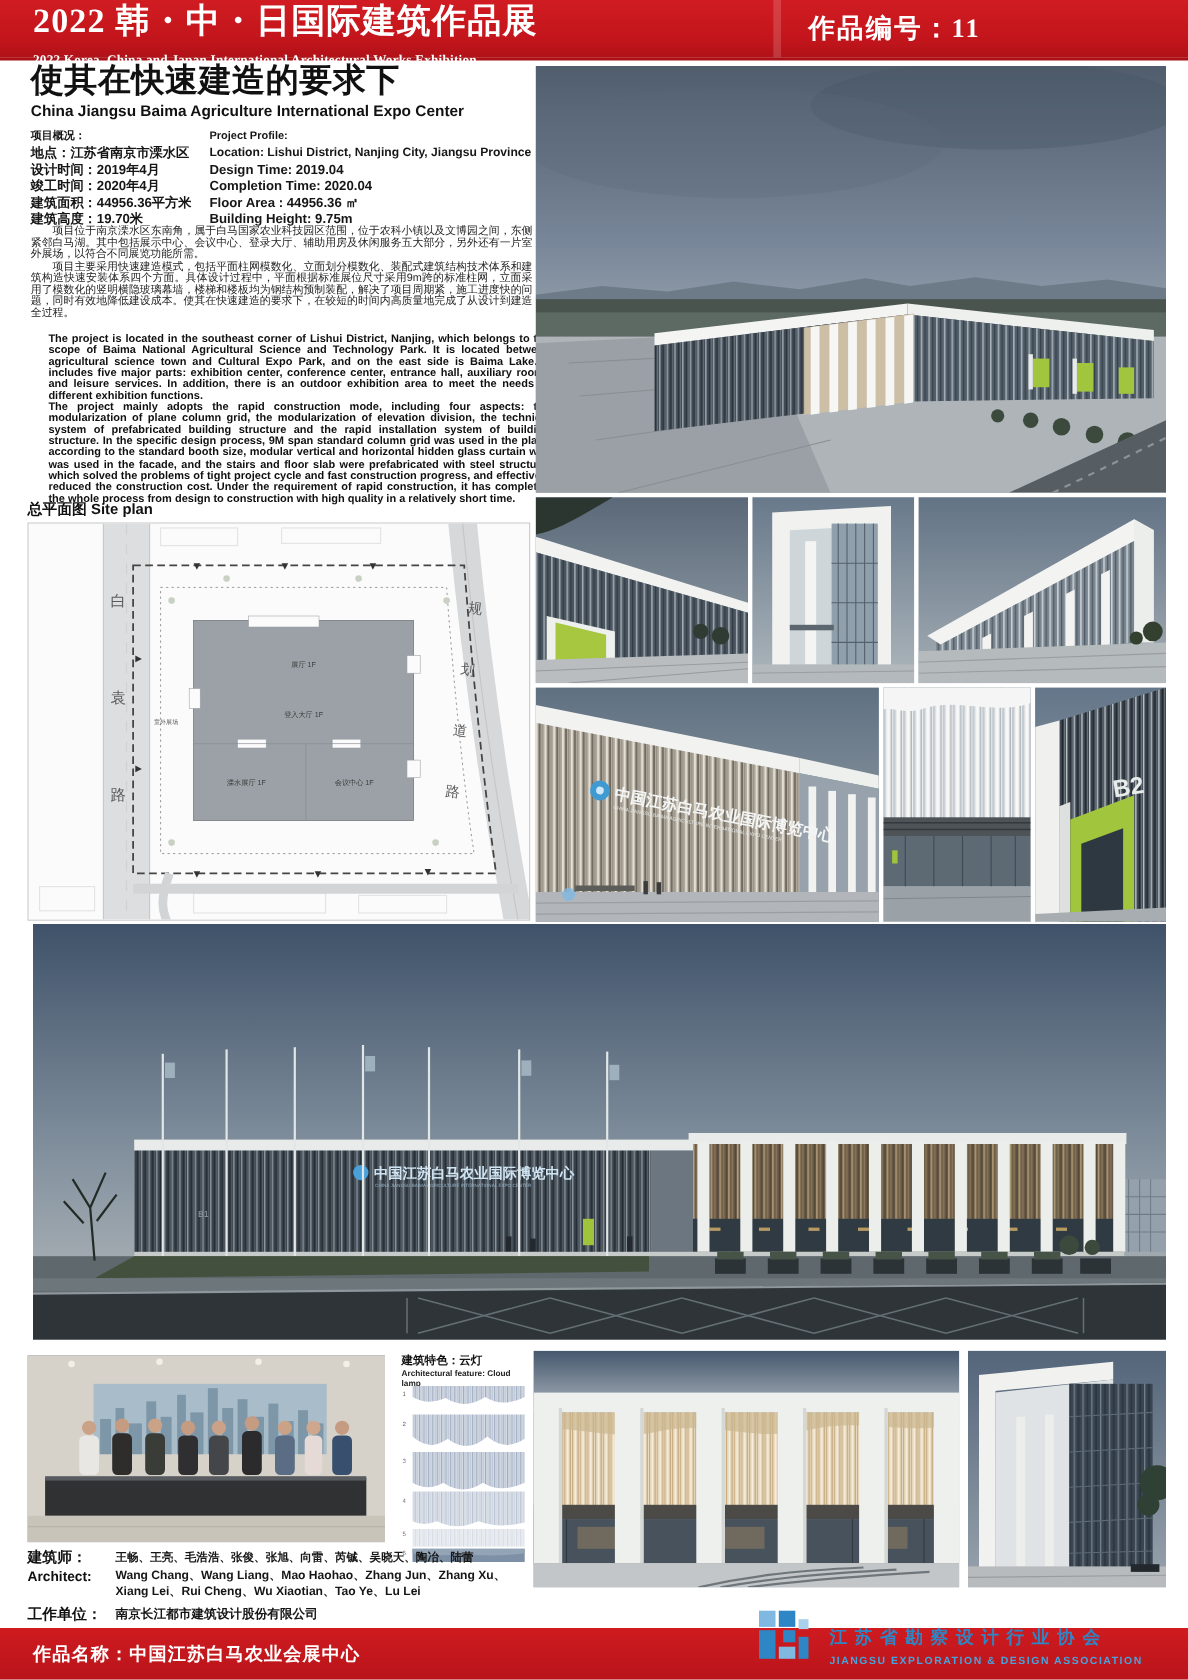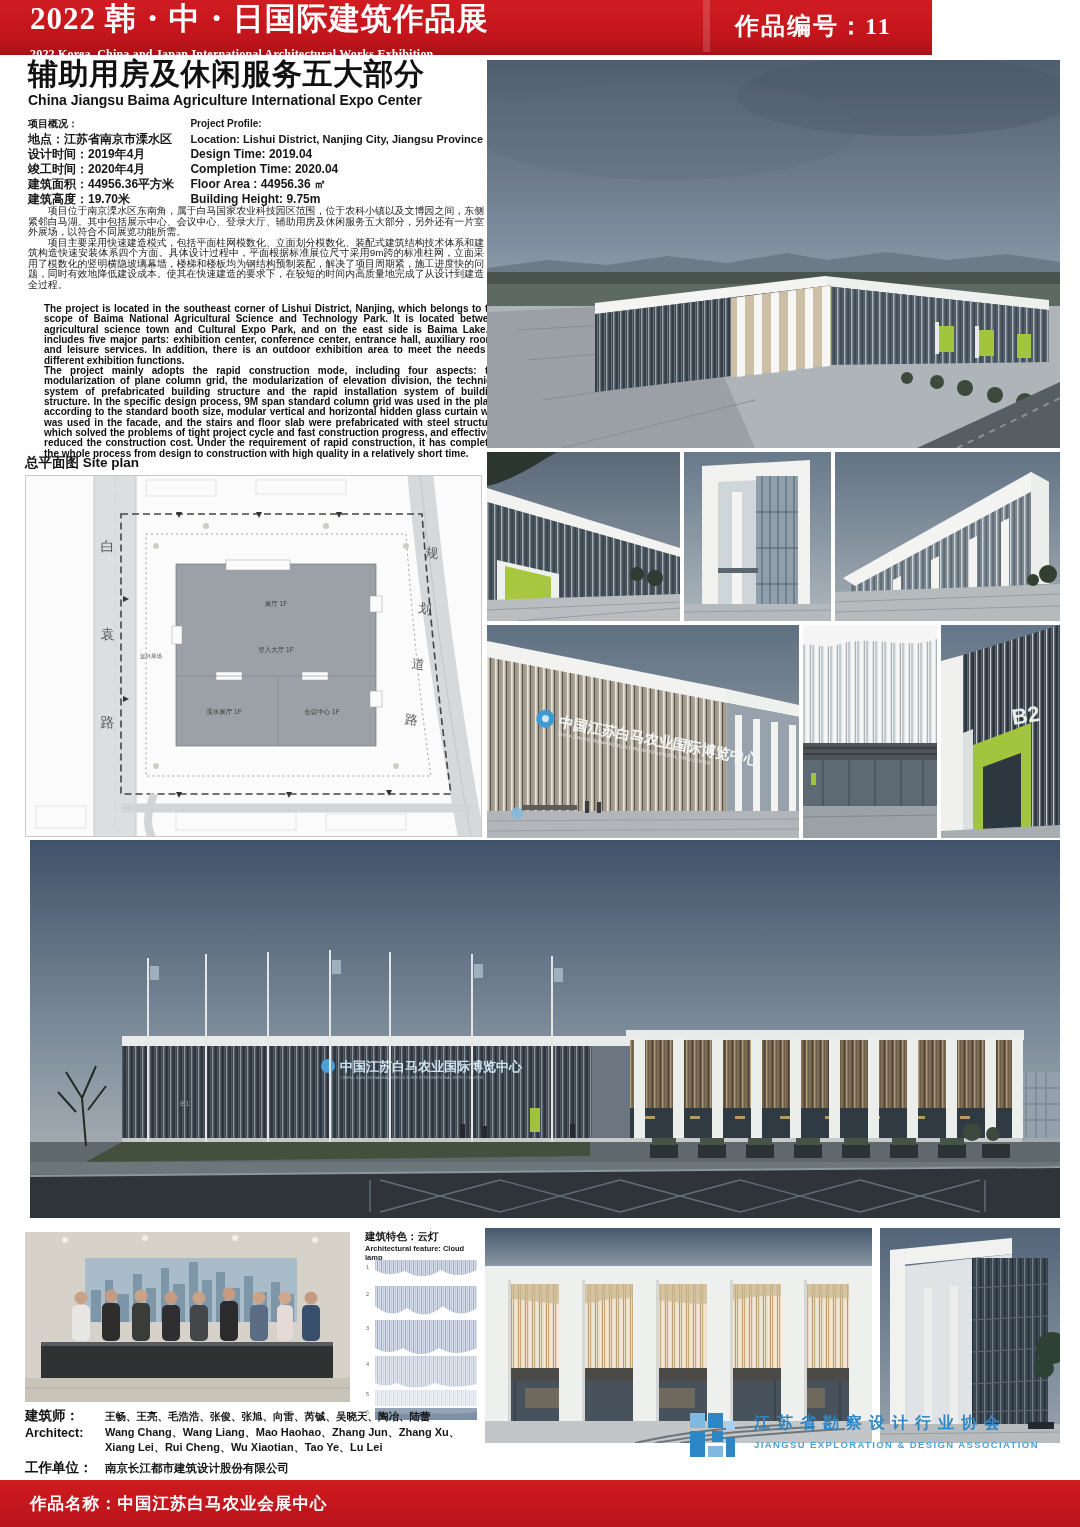--- a/index.html
+++ b/index.html
@@ -1,21 +1,21 @@
 <!DOCTYPE html>
 <html><head>
 <meta charset="utf-8">
 <style>
   html,body{margin:0;padding:0;}
   body{
     width:1080px;height:1527px;position:relative;background:#ffffff;
     font-family:"Liberation Sans",sans-serif;color:#1c1c1c;overflow:hidden;
   }
   
-  .banner{position:absolute;left:0;top:0;width:932px;height:52px;
+  .banner{position:absolute;left:0;top:0;width:1080px;height:52px;
     background:linear-gradient(180deg,#d01c22 0%,#c2151b 70%,#b01218 100%);
     border-bottom:3px solid #a91117;}
   .banner-left{position:absolute;left:30px;top:3px;color:#fff;}
   .banner-title{font-family:"Liberation Serif",serif;font-weight:bold;font-size:31px;letter-spacing:1px;line-height:32px;}
   .banner-sub{font-family:"Liberation Serif",serif;font-weight:bold;font-size:12px;letter-spacing:.2px;margin-top:12px;}
   .banner-split{position:absolute;left:703px;top:0;width:7px;height:52px;background:rgba(255,255,255,.16);}
   .banner-right{position:absolute;left:735px;top:10px;color:#fff;
     font-family:"Liberation Serif",serif;font-weight:bold;font-size:24px;letter-spacing:2px;}
   
   .proj-title{position:absolute;left:28px;top:57px;width:455px;}
@@ -54,21 +54,21 @@
   .feature-fig{position:absolute;left:365px;top:1258px;width:115px;height:162px;}
   
   .credits{position:absolute;left:25px;top:1407px;width:450px;}
   .credits .row{display:flex;align-items:center;}
   .credits .lab{width:80px;font-size:13.5px;font-weight:bold;color:#111;flex:none;}
   .credits .val{font-size:10.5px;font-weight:bold;color:#161616;line-height:15px;}
   .credits .val.en{font-size:11px;}
   .credits .ind{margin-left:80px;}
   .credits .gap{height:4px;}
   
-  .assoc{position:absolute;left:688px;top:1413px;display:flex;align-items:flex-start;z-index:3;}
+  .assoc{position:absolute;left:688px;top:1464px;display:flex;align-items:flex-end;z-index:3;}
   .assoc .names{margin-left:16px;}
   .assoc .cn{font-size:16px;font-weight:bold;color:#2f86c5;letter-spacing:7px;white-space:nowrap;}
   .assoc .en{font-size:9.5px;font-weight:bold;color:#47a3dd;letter-spacing:1.4px;margin-top:5px;white-space:nowrap;}
   
   .footer{position:absolute;left:0;top:1480px;width:1080px;height:47px;
     background:linear-gradient(180deg,#cf1b20,#b8141a);z-index:1;}
   .footer .name{position:absolute;left:30px;top:13px;color:#fff;font-size:16.5px;font-weight:bold;letter-spacing:1px;}
   text{font-family:"Liberation Sans",sans-serif;}
 </style>
 </head>
@@ -77,21 +77,21 @@
 <header class="banner">
   <div class="banner-left">
     <div class="banner-title">2022 韩・中・日国际建筑作品展</div>
     <div class="banner-sub">2022 Korea, China and Japan International Architectural Works Exhibition</div>
   </div>
   <div class="banner-split"></div>
   <div class="banner-right">作品编号：11</div>
 </header>
 
 <section class="proj-title">
-  <h1>辅助用房及休闲服务五大部分</h1>
+  <h1>使其在快速建造的要求下</h1>
   <div class="en">China Jiangsu Baima Agriculture International Expo Center</div>
 </section>
 
 <section class="profile">
   <div class="col-cn">
     <div class="hd">项目概况：</div>
     <div>地点：江苏省南京市溧水区</div>
     <div>设计时间：2019年4月</div>
     <div>竣工时间：2020年4月</div>
     <div>建筑面积：44956.36平方米</div>

